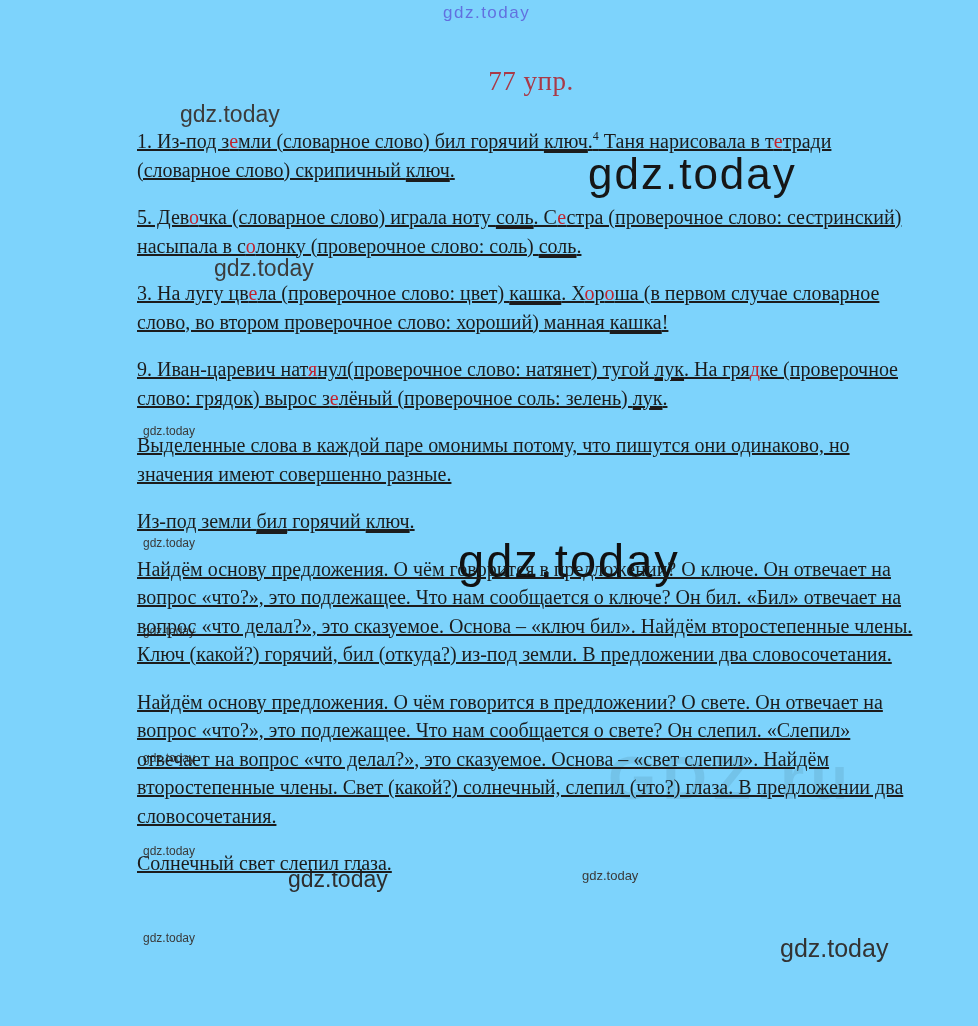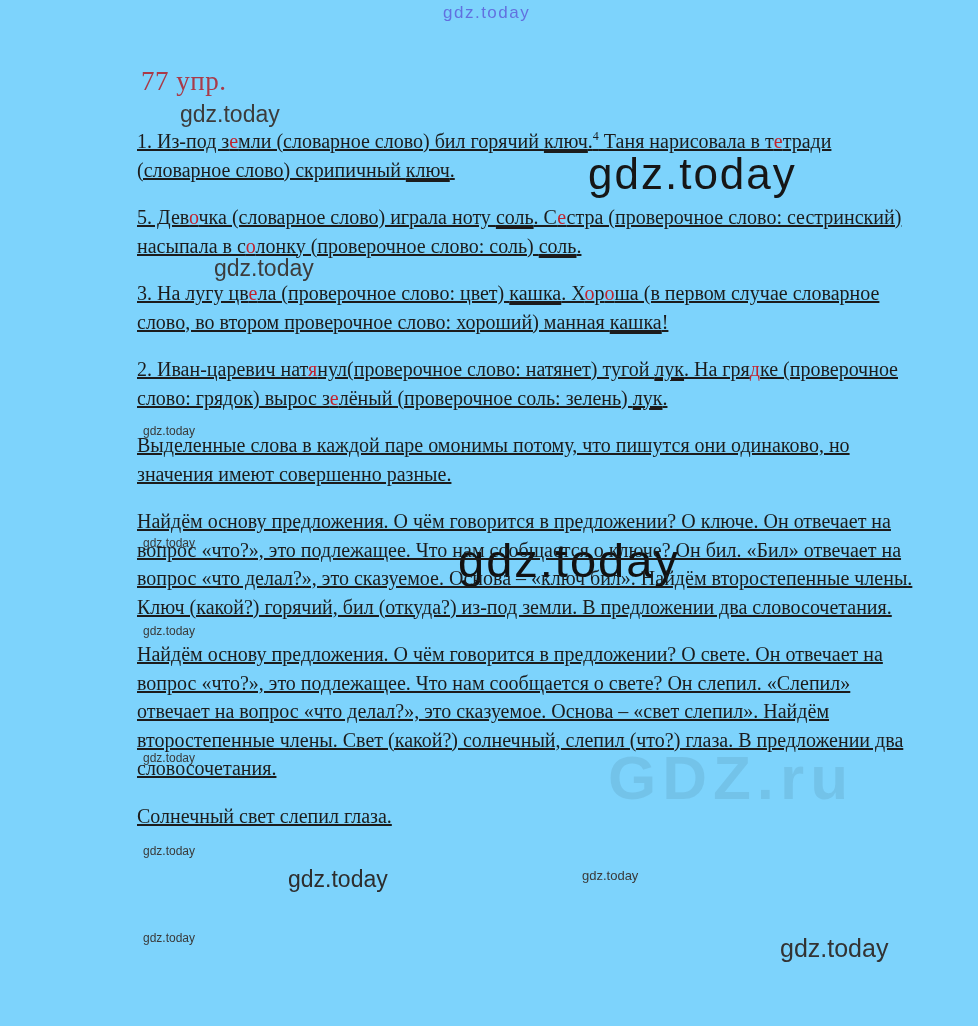--- a/index.html
+++ b/index.html
@@ -6,22 +6,23 @@
   body {
     width:978px; height:1026px; background:#ffffff; overflow:hidden;
     font-family:"Liberation Serif", serif; color:#1c1c1c;
     position:relative;
   }
   .page { position:relative; width:978px; height:1026px; background:#7dd3fc; }
 
   .content { position:absolute; left:137px; top:66px; width:776px; }
 
   .title {
-    font-size:27px; font-weight:normal; margin:0 0 30px 4px;
+    font-size:27px; font-weight:normal; margin:0 0 30px 12px;
     letter-spacing:0.5px;
+    text-align:center;
   }
 
   .para { font-size:20px; line-height:28.5px; margin:0 0 19px 0;text-decoration:underline; }
   .para:last-child { margin-bottom:0; }
 
   .red { color:#c1232e; }
   .u   { text-decoration:underline; text-underline-offset:3px; }
   .uu  { text-decoration:underline; text-underline-offset:3px; border-bottom:1.5px solid #1c1c1c; padding-bottom:1px; }
   sup.sup { font-size:12px; line-height:0; vertical-align:super; }
 
@@ -66,21 +67,22 @@
   <span class="wm wm-k">gdz.today</span>
   <span class="wm wm-l">gdz.today</span>
   <span class="wm wm-m">gdz.today</span>
 
   <div class="content">
     <h1 class="title" style="color: rgb(169, 58, 72);">77 упр.</h1>
     <div>
         <p class="para"><span>1. Из-под з</span><span class="red">е</span><span>мли (словарное слово) бил горячий </span><span class="u">ключ</span><span>.</span><sup class="sup">4</sup><span> Таня нарисовала в т</span><span class="red">е</span><span>тради (словарное слово) скрипичный </span><span class="u">ключ</span><span>.</span></p>
         <p class="para"><span>5. Дев</span><span class="red">о</span><span>чка (словарное слово) играла ноту </span><span class="u">соль</span><span>. С</span><span class="red">е</span><span>стра (проверочное слово: сестринский) насыпала в с</span><span class="red">о</span><span>лонку (проверочное слово: соль) </span><span class="u">соль</span><span>.</span></p>
         <p class="para"><span>3. На лугу цв</span><span class="red">е</span><span>ла (проверочное слово: цвет) </span><span class="u">кашка</span><span>. Х</span><span class="red">о</span><span>р</span><span class="red">о</span><span>ша (в первом случае словарное слово, во втором проверочное слово: хороший) манная </span><span class="u">кашка</span><span>!</span></p>
-        <p class="para"><span>2. Иван-царевич нат</span><span class="red">я</span><span>нул(проверочное слово: натянет) тугой </span><span class="u">лук</span><span>. На гря</span><span class="red">д</span><span>ке (проверочное слово: грядок) вырос з</span><span class="red">е</span><span>лёный (проверочное соль: зелень) </span><span class="u">лук</span><span>.</span></p>
+        <p class="para"><span>9. Иван-царевич нат</span><span class="red">я</span><span>нул(проверочное слово: натянет) тугой </span><span class="u">лук</span><span>. На гря</span><span class="red">д</span><span>ке (проверочное слово: грядок) вырос з</span><span class="red">е</span><span>лёный (проверочное соль: зелень) </span><span class="u">лук</span><span>.</span></p>
         <p class="para"><span>Выделенные слова в каждой паре омонимы потому, что пишутся они одинаково, но значения имеют совершенно разные.</span></p>
+        <p class="para"><span>Из-под земли </span><span class="uu">бил</span><span> горячий </span><span class="u">ключ</span><span>.</span></p>
         <p class="para"><span>Найдём основу предложения. О чём говорится в предложении? О ключе. Он отвечает на вопрос «что?», это подлежащее. Что нам сообщается о ключе? Он бил. «Бил» отвечает на вопрос «что делал?», это сказуемое. Основа – «ключ бил». Найдём второстепенные члены. Ключ (какой?) горячий, бил (откуда?) из-под земли. В предложении два словосочетания.</span></p>
         <p class="para"><span>Найдём основу предложения. О чём говорится в предложении? О свете. Он отвечает на вопрос «что?», это подлежащее. Что нам сообщается о свете? Он слепил. «Слепил» отвечает на вопрос «что делал?», это сказуемое. Основа – «свет слепил». Найдём второстепенные члены. Свет (какой?) солнечный, слепил (что?) глаза. В предложении два словосочетания.</span></p>
         <p class="para"><span>Солнечный свет слепил глаза.</span></p>
       </div>
   </div>
 
 </div>
 
 </body></html>

